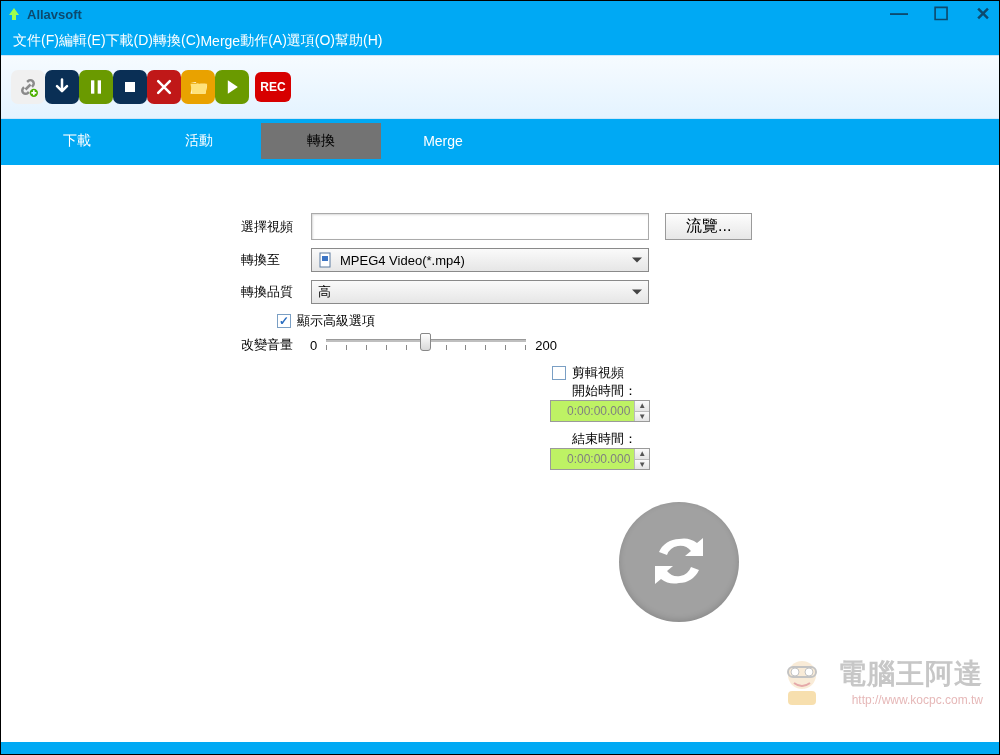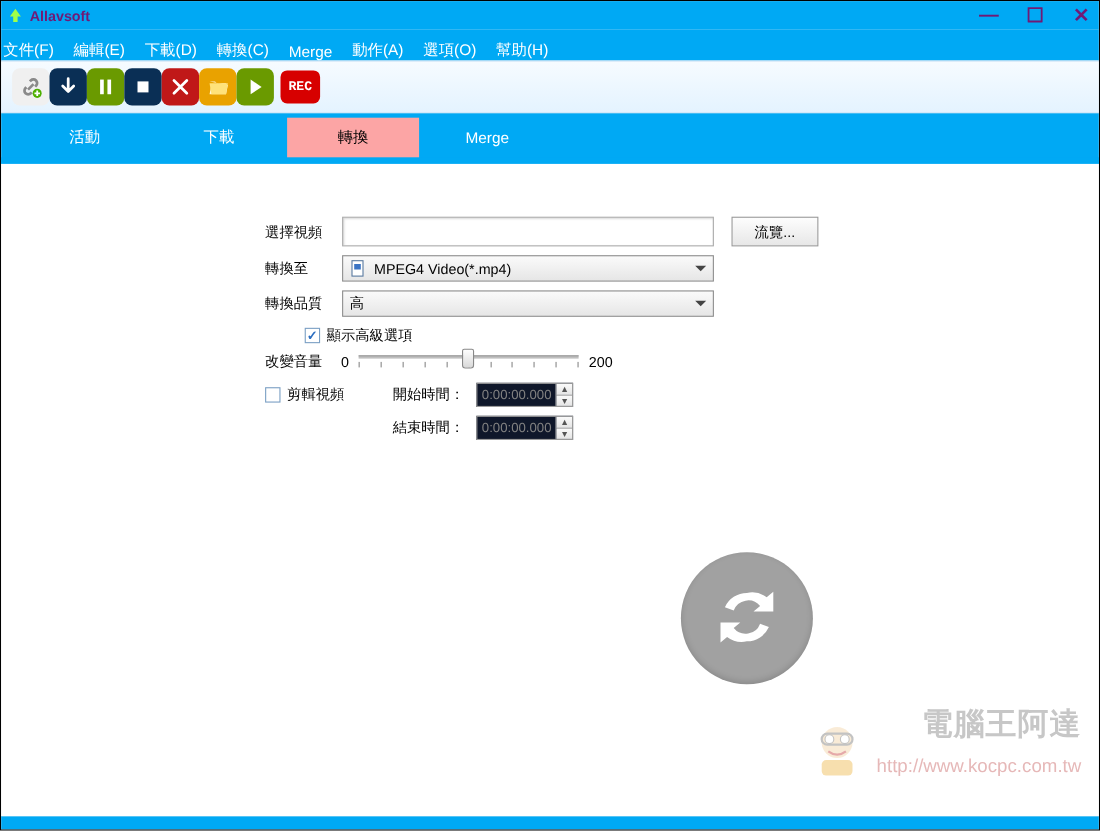--- a/index.html
+++ b/index.html
@@ -10,21 +10,21 @@
   width: 1000px;
   height: 755px;
   overflow: hidden;
   border: 1px solid #000;
 }
 .window { width: 100%; height: 100%; display: flex; flex-direction: column; }
 
 
 .titlebar {
   background: #00a9f4;
-  color: #701a75;
+  color: #0c4a6e;
   height: 26px;
   display: flex;
   align-items: center;
   padding: 0 6px;
   font-weight: bold;
 }
 .titlebar .logo {
   width: 14px; height: 14px;
   margin-right: 6px;
   display: flex; align-items: center; justify-content: center;
@@ -32,37 +32,36 @@
 .titlebar .title { flex: 1; }
 .titlebar .winbtns { display: flex; gap: 22px; font-size: 18px; font-weight: bold; }
 .titlebar .winbtns span { cursor: default; width: 20px; text-align: center; }
 
 
 .menubar {
   background: #00a9f4;
   color: #fff;
   height: 28px;
   display: flex;
-  align-items: flex-end;
-  padding: 0 2px;
-  gap: 18px;
+  align-items: center;
+  padding: 0 12px;
+  gap: 0;
   font-size: 14px;
 }
 .menubar span { cursor: default; }
 
 
 .toolbar {
   background: linear-gradient(#f6fbff, #e4f3ff);
   border-top: 1px solid #cde6fa;
   border-bottom: 1px solid #cde6fa;
-  height: 48px;
+  height: 64px;
   display: flex;
   align-items: center;
   padding: 0 10px;
-  font-family: Liberation Mono, monospace;
 }
 .tbtn {
   width: 34px; height: 34px;
   border-radius: 7px;
   display: flex; align-items: center; justify-content: center;
   color: #fff;
   position: relative;
   cursor: default;
 }
 .tbtn svg { width: 20px; height: 20px; }
@@ -89,21 +88,21 @@
   height: 36px;
   display: flex;
   align-items: center;
   justify-content: center;
   color: #fff;
   font-size: 14px;
   cursor: default;
   margin-right: 2px;
 }
 .tab.active {
-  background: #fca5a5;
+  background: #737373;
   color: #000;
 }
 
 
 .content {
   flex: 1;
   background: #fff;
   position: relative;
   padding: 48px 40px 20px 240px;
 }
@@ -123,21 +122,21 @@
   height: 27px;
   border: 1px solid #aaa;
   box-shadow: inset 1px 1px 2px rgba(0,0,0,0.15);
   background: #fff;
 }
 .btn {
   height: 27px;
   border: 1px solid #9a9a9a;
   background: linear-gradient(#fdfdfd, #e7e7e7);
   padding: 0 20px;
-  font-size: 13px;
+  font-size: 16px;
   margin-left: 16px;
   cursor: default;
 }
 .combo {
   width: 338px;
   height: 24px;
   border: 1px solid #8a8a8a;
   background: linear-gradient(#fafafa, #e6e6e6);
   display: flex;
   align-items: center;
@@ -205,30 +204,32 @@
   width: 11px; height: 18px;
   background: linear-gradient(#fefefe, #d9d9d9);
   border: 1px solid #888;
   border-radius: 2px 2px 3px 3px;
 }
 
 .triprow {
   display: flex; align-items: center;
   margin-bottom: 8px;
   font-size: 13px;
+  flex-direction: column;
 }
 .triprow .chkcol { width: 96px; display: flex; align-items: center; }
 .triprow .lbl2 { width: 76px; text-align: left; margin-left: 20px; }
 .spinbox {
-  width: 88px;
+  width: 100px;
   height: 22px;
   border: 1px solid #9a9a9a;
   display: flex;
   align-items: stretch;
-  background: #0f172a;
+  background: #bef264;
+  padding-left: 12px;
 }
 .spinbox .sval {
   flex: 1;
   display: flex; align-items: center; padding: 0 4px;
   color: #808080;
   font-size: 12px;
 }
 .spinbox .arrows {
   width: 16px;
   border-left: 1px solid #bbb;
@@ -262,25 +263,25 @@
   font-weight: bold;
   letter-spacing: 1px;
   display: flex; align-items: flex-end; gap: 8px;
 }
 .watermark .head {
   width: 56px; height: 56px;
   opacity: 0.5;
 }
 .watermark .wmurl {
   display: block;
-  font-size: 17px;
+  font-size: 12px;
   color: #e6b8b8;
   font-weight: normal;
   letter-spacing: 0;
-  margin-top: 10px;
+  margin-top: 0;
 }
 
 .statusbar {
   height: 12px;
   background: #00a9f4;
 }
 </style>
 </head>
 <body>
 
@@ -354,22 +355,22 @@
       <svg viewBox="0 0 24 24">
           <path d="M7 4l12 8-12 8z" fill="#fff"></path>
         </svg>
     </div>
     <div class="tbtn rec">
       <span>REC</span>
     </div>
   </div>
 
   <div class="tabrow">
+    <div class="tab">下載</div>
     <div class="tab">活動</div>
-    <div class="tab">下載</div>
     <div class="tab active">轉換</div>
     <div class="tab">Merge</div>
   </div>
 
   <div class="content">
 
     <div class="formrow">
       <span class="lbl">選擇視頻</span>
       <div class="textinput"></div>
       <button class="btn">流覽...</button>

